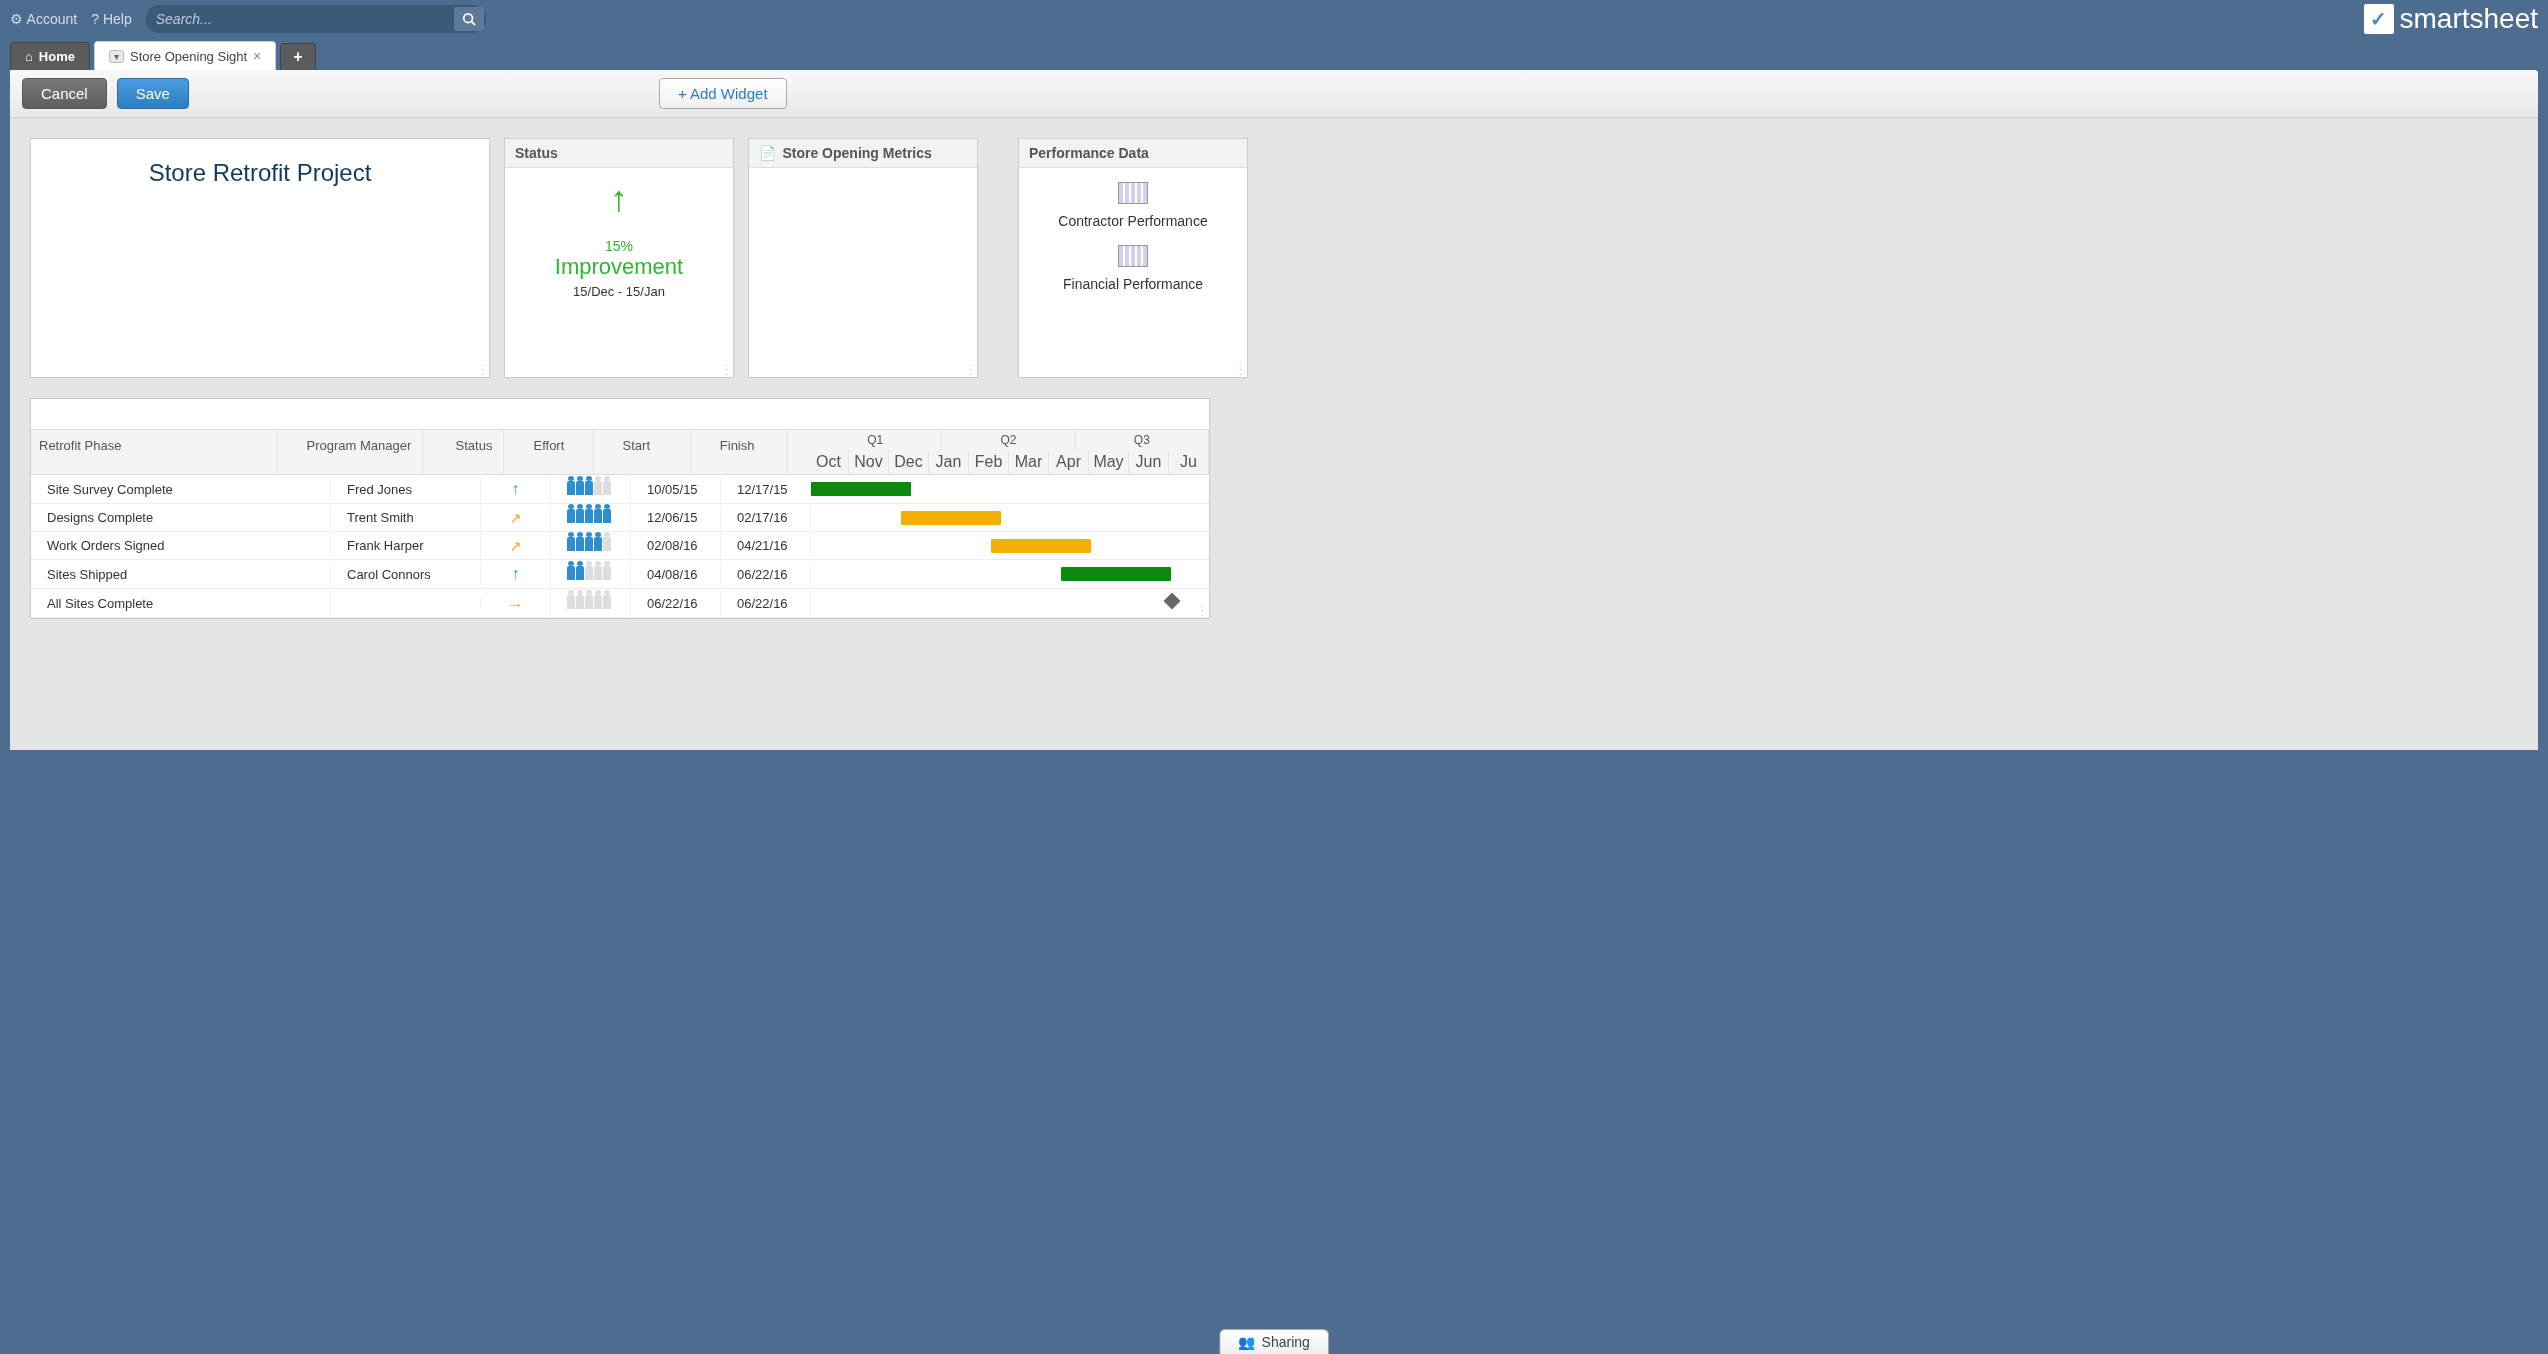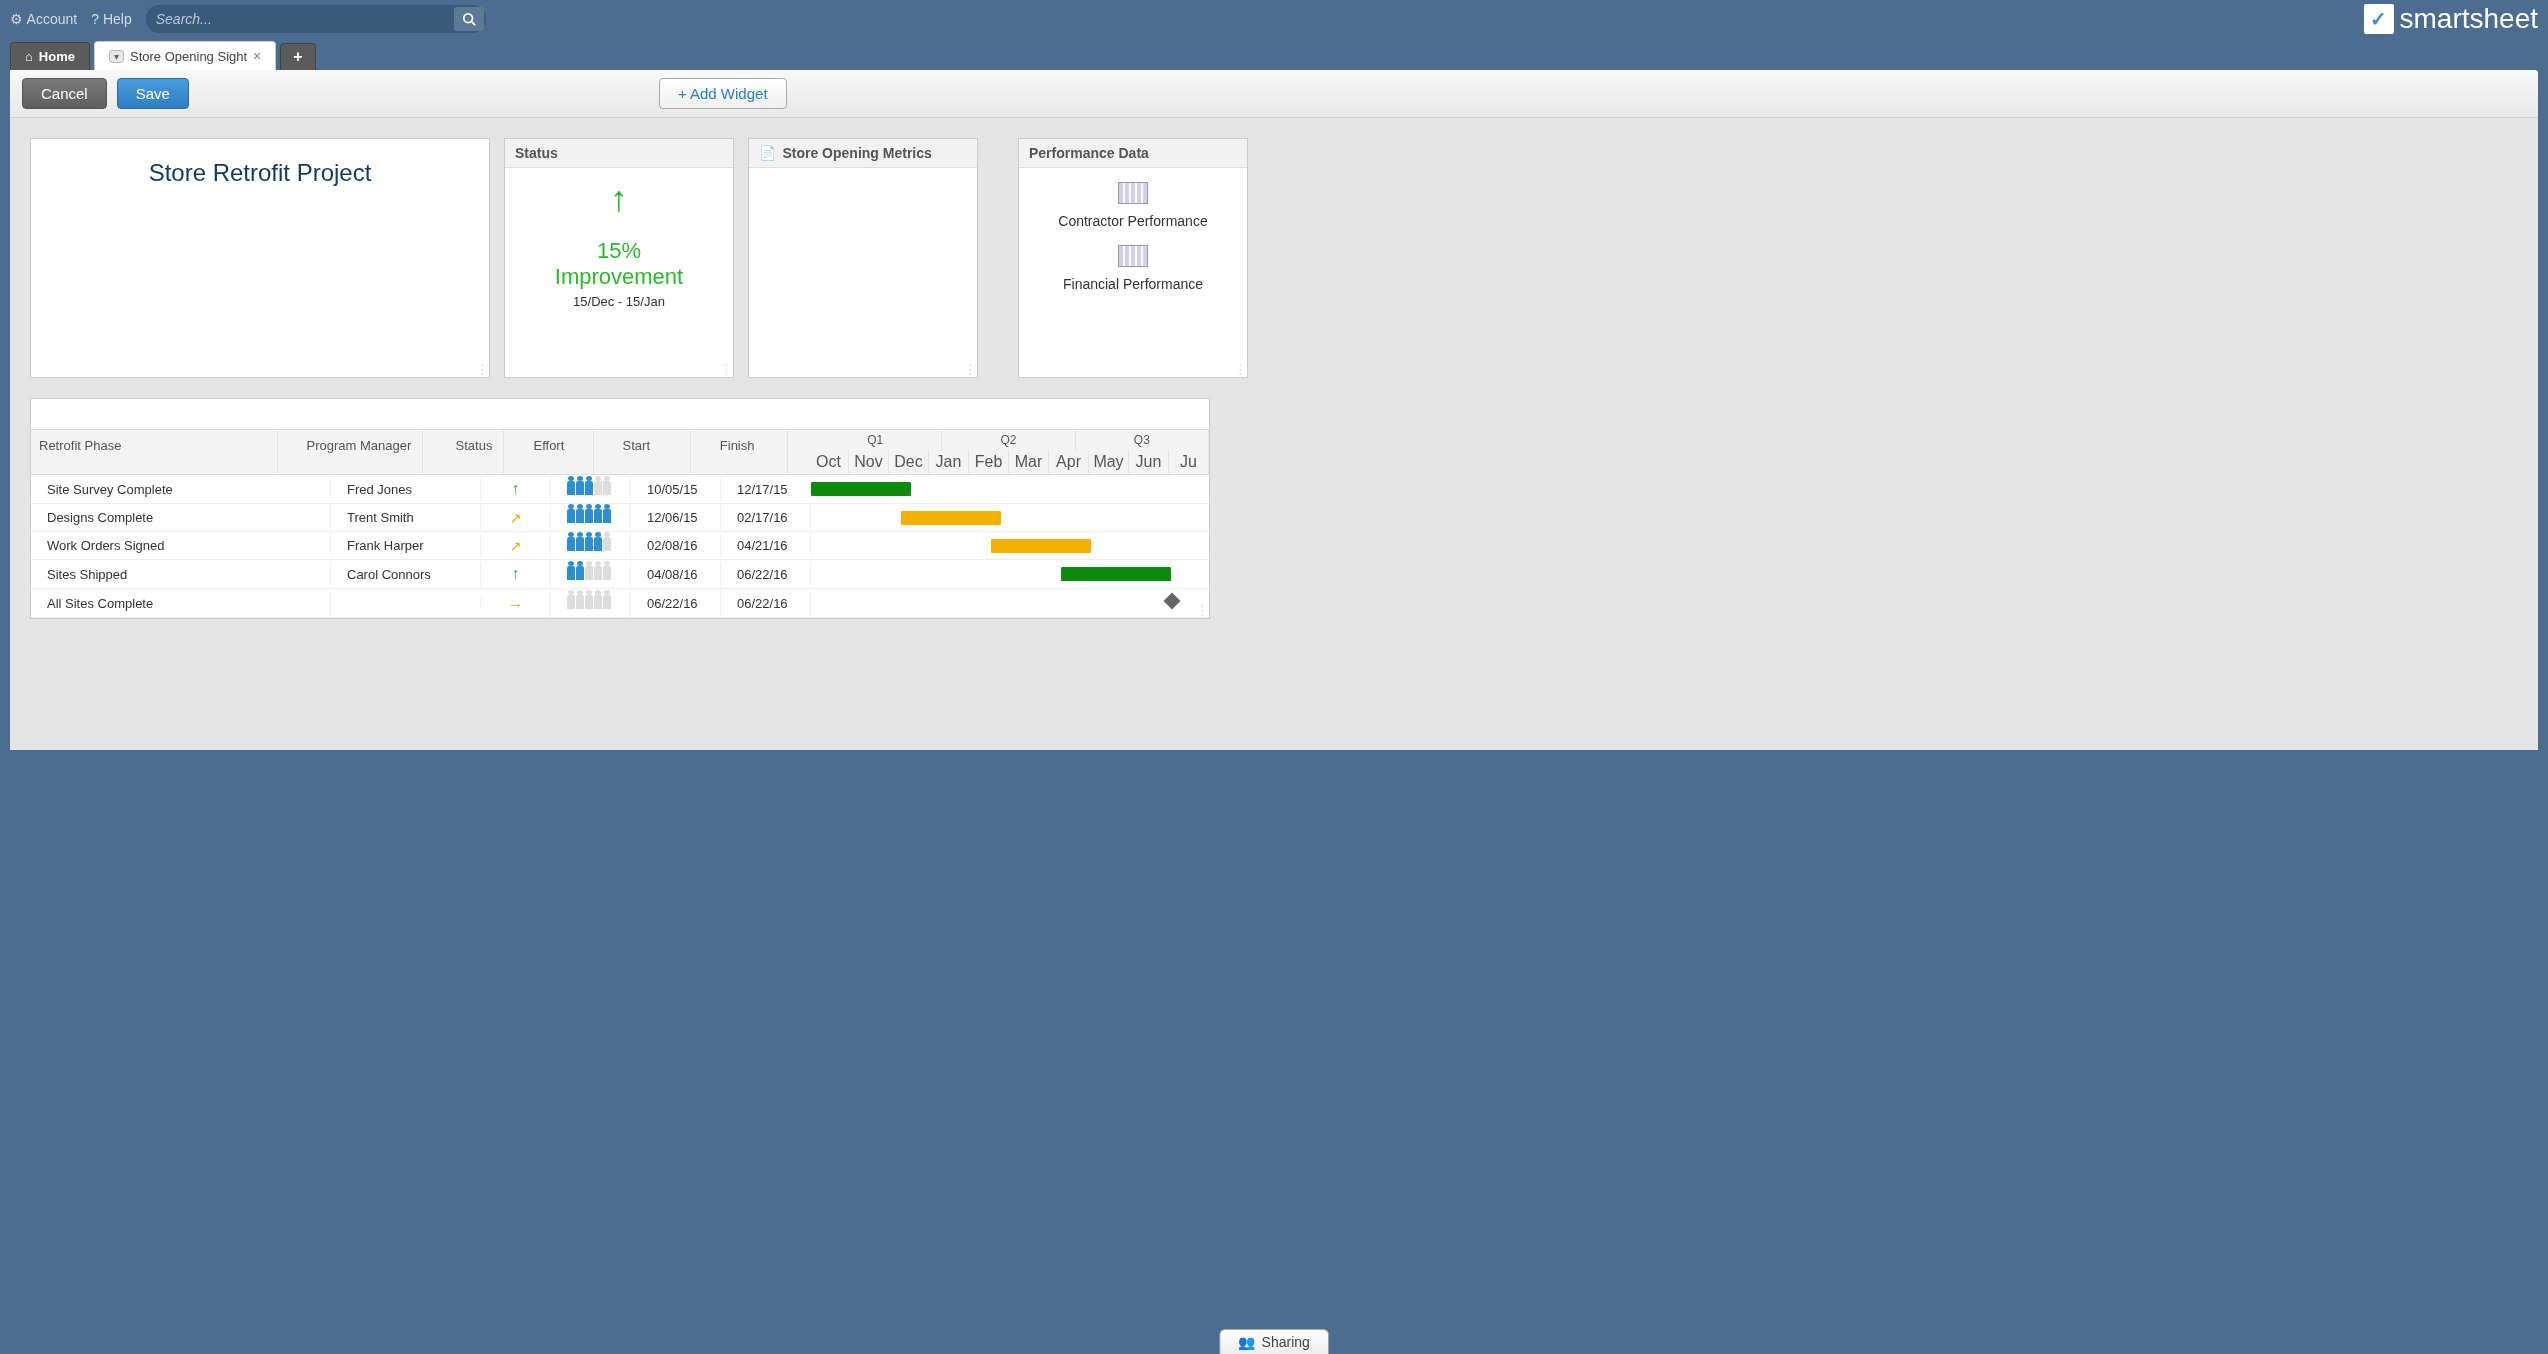--- a/index.html
+++ b/index.html
@@ -38,21 +38,21 @@
 .widget { background: #fff; border: 1px solid #ccc; position: relative; }
 .widget .resize { position: absolute; right: 2px; bottom: 2px; font-size: 10px; color: #bbb; transform: rotate(-45deg); }
 .widget-title-banner { background: #f2f2f2; padding: 6px 10px; font-weight: bold; font-size: 14px; color: #555; border-bottom: 1px solid #ddd; display: flex; align-items: center; gap: 6px; }
 
 .w1 { width: 460px; height: 240px; display: flex; align-items: flex-start; justify-content: center; padding-top: 20px; }
 .w1 .title-text { color: #13395e; font-size: 24px; font-weight: normal; }
 
 .w2 { width: 230px; height: 240px; }
 .w2 .body { text-align: center; padding: 10px; }
 .w2 .arrow-up { color: #2eb82e; font-size: 36px; }
-.w2 .pct { color: #2eb82e; font-size: 22px; margin-top: 18px; }
+.w2 .pct { color: #2eb82e; font-size: 14px; margin-top: 18px; }
 .w2 .imp { color: #2eb82e; font-size: 22px; }
 .w2 .range { font-size: 13px; color: #333; margin-top: 4px; }
 
 .w3 { width: 230px; height: 240px; }
 .w3 .body { padding: 10px 14px; }
 .w3 .amount { font-size: 24px; font-weight: bold; color: #222; }
 .w3 .sub { font-size: 13px; color: #444; margin-top: 6px; }
 .w3 .neg { color: #d00; font-size: 18px; font-weight: bold; margin-top: 8px; }
 
 .w4 { width: 230px; height: 240px; margin-left: 26px; }

